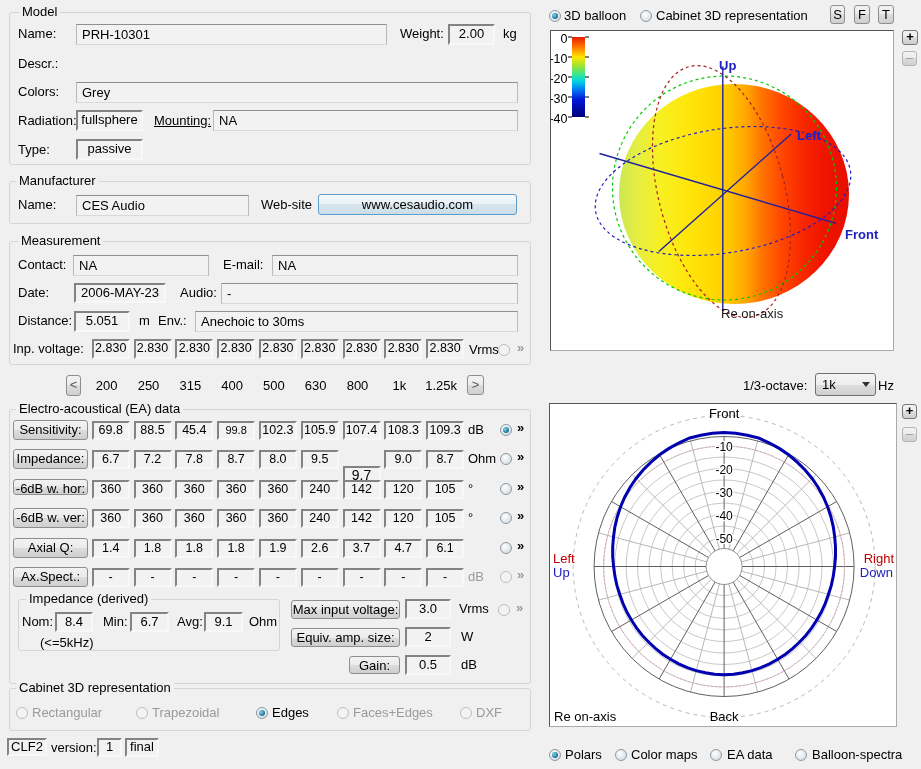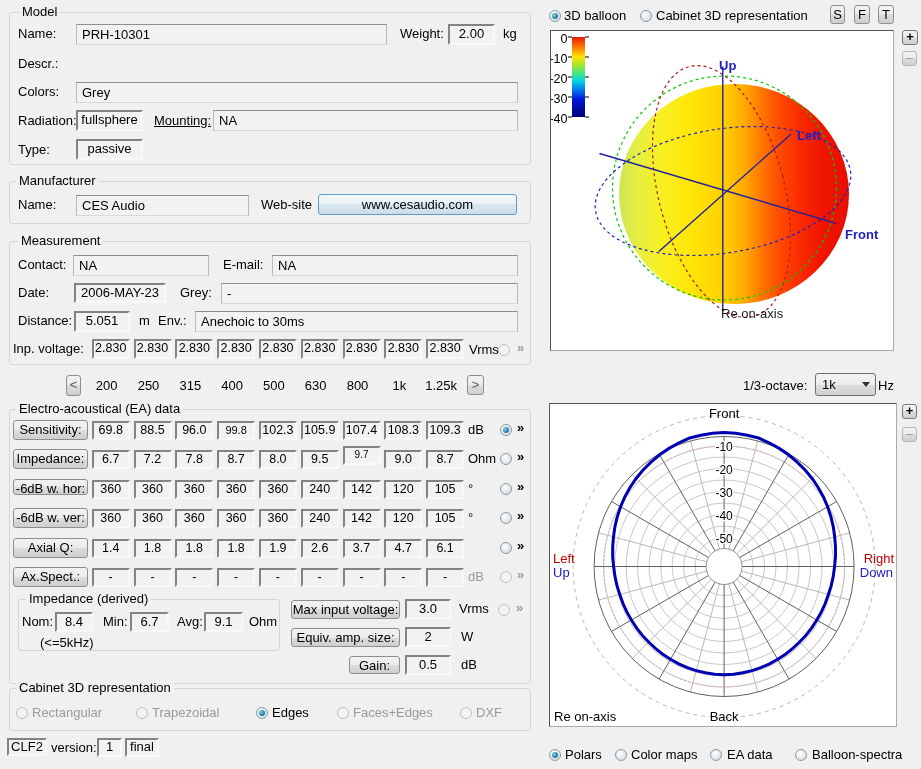--- a/index.html
+++ b/index.html
@@ -39,21 +39,21 @@
 <div class="lbl" style="left:261px;top:198px;">Web-site</div>
 <div style="position:absolute;left:318px;top:194px;width:199px;height:21px;border:1px solid #5e9ccc;border-radius:3px;background:linear-gradient(#f3f8fb,#eaf2f8 50%,#d9e6f0 50%,#cbdde9);text-align:center;line-height:19px">www.cesaudio.com</div>
 <div class="grp" style="left:9px;top:241px;width:522px;height:124px;"></div>
 <div class="leg" style="left:18px;top:234px;">Measurement</div>
 <div class="lbl" style="left:18px;top:258px;">Contact:</div>
 <div class="ti" style="left:73px;top:255px;width:136px;height:21px;">NA</div>
 <div class="lbl" style="left:223px;top:258px;">E-mail:</div>
 <div class="ti" style="left:272px;top:255px;width:246px;height:21px;">NA</div>
 <div class="lbl" style="left:18px;top:286px;">Date:</div>
 <div class="sunk" style="left:74px;top:283px;width:92px;height:20px;">2006-MAY-23</div>
-<div class="lbl" style="left:180px;top:286px;">Grey:</div>
+<div class="lbl" style="left:180px;top:286px;">Audio:</div>
 <div class="ti" style="left:221px;top:283px;width:297px;height:21px;">-</div>
 <div class="lbl" style="left:18px;top:314px;">Distance:</div>
 <div class="sunk" style="left:74px;top:311px;width:56px;height:21px;">5.051</div>
 <div class="lbl" style="left:139px;top:314px;">m</div>
 <div class="lbl" style="left:158px;top:314px;">Env.:</div>
 <div class="ti" style="left:195px;top:311px;width:323px;height:21px;">Anechoic to 30ms</div>
 <div class="lbl" style="left:13px;top:342px;">Inp. voltage:</div>
 <div class="sunk" style="left:91.7px;top:339px;width:38px;height:20px;;font-size:12.5px">2.830</div>
 <div class="sunk" style="left:133.5px;top:339px;width:38px;height:20px;;font-size:12.5px">2.830</div>
 <div class="sunk" style="left:175.3px;top:339px;width:38px;height:20px;;font-size:12.5px">2.830</div>
@@ -75,38 +75,38 @@
 <div class="lbl ctr" style="left:315.7px;top:379px;transform:translateX(-50%)">630</div>
 <div class="lbl ctr" style="left:357.5px;top:379px;transform:translateX(-50%)">800</div>
 <div class="lbl ctr" style="left:399.3px;top:379px;transform:translateX(-50%)">1k</div>
 <div class="lbl ctr" style="left:441.1px;top:379px;transform:translateX(-50%)">1.25k</div>
 <div class="btn" style="left:467px;top:375px;width:17px;height:20px;;color:#555">&gt;</div>
 <div class="grp" style="left:9px;top:409px;width:522px;height:275px;"></div>
 <div class="leg" style="left:16px;top:402px;">Electro-acoustical (EA) data</div>
 <div class="btn" style="left:13px;top:420px;width:75px;height:20px;">Sensitivity:</div>
 <div class="sunk" style="left:91.7px;top:421px;width:38px;height:19px;;font-size:12.5px;line-height:14px">69.8</div>
 <div class="sunk" style="left:133.5px;top:421px;width:38px;height:19px;;font-size:12.5px;line-height:14px">88.5</div>
-<div class="sunk" style="left:175.3px;top:421px;width:38px;height:19px;;font-size:12.5px;line-height:14px">96.0</div>
+<div class="sunk" style="left:175.3px;top:421px;width:38px;height:19px;;font-size:12.5px;line-height:14px">45.4</div>
 <div class="sunk" style="left:217.1px;top:421px;width:38px;height:19px;;font-size:11px;line-height:14px">99.8</div>
 <div class="sunk" style="left:258.9px;top:421px;width:38px;height:19px;;font-size:12.5px;line-height:14px">102.3</div>
 <div class="sunk" style="left:300.7px;top:421px;width:38px;height:19px;;font-size:12.5px;line-height:14px">105.9</div>
 <div class="sunk" style="left:342.5px;top:421px;width:38px;height:19px;;font-size:12.5px;line-height:14px">107.4</div>
 <div class="sunk" style="left:384.3px;top:421px;width:38px;height:19px;;font-size:12.5px;line-height:14px">108.3</div>
 <div class="sunk" style="left:426.1px;top:421px;width:38px;height:19px;;font-size:12.5px;line-height:14px">109.3</div>
 <div class="lbl" style="left:468px;top:423px;">dB</div>
 <div class="rad on" style="left:500px;top:424px"></div>
 <div class="lbl" style="left:517px;top:421px;font-weight:bold">»</div>
 <div class="btn" style="left:13px;top:449px;width:75px;height:20px;">Impedance:</div>
 <div class="sunk" style="left:91.7px;top:450px;width:38px;height:19px;;font-size:12.5px;line-height:14px">6.7</div>
 <div class="sunk" style="left:133.5px;top:450px;width:38px;height:19px;;font-size:12.5px;line-height:14px">7.2</div>
 <div class="sunk" style="left:175.3px;top:450px;width:38px;height:19px;;font-size:12.5px;line-height:14px">7.8</div>
 <div class="sunk" style="left:217.1px;top:450px;width:38px;height:19px;;font-size:12.5px;line-height:14px">8.7</div>
 <div class="sunk" style="left:258.9px;top:450px;width:38px;height:19px;;font-size:12.5px;line-height:14px">8.0</div>
 <div class="sunk" style="left:300.7px;top:450px;width:38px;height:19px;;font-size:12.5px;line-height:14px">9.5</div>
-<div class="sunk" style="left:342.5px;top:446px;width:38px;height:19px;;font-size:10px;line-height:14px">9.7</div>
+<div class="sunk" style="left:342.5px;top:466px;width:38px;height:19px;;font-size:14px;line-height:14px">9.7</div>
 <div class="sunk" style="left:384.3px;top:450px;width:38px;height:19px;;font-size:12.5px;line-height:14px">9.0</div>
 <div class="sunk" style="left:426.1px;top:450px;width:38px;height:19px;;font-size:12.5px;line-height:14px">8.7</div>
 <div class="lbl" style="left:468px;top:452px;">Ohm</div>
 <div class="rad " style="left:500px;top:453px"></div>
 <div class="lbl" style="left:517px;top:450px;font-weight:bold">»</div>
 <div class="btn" style="left:13px;top:479px;width:75px;height:16px;">-6dB w. hor:</div>
 <div class="sunk" style="left:91.7px;top:480px;width:38px;height:19px;;font-size:12.5px;line-height:14px">360</div>
 <div class="sunk" style="left:133.5px;top:480px;width:38px;height:19px;;font-size:12.5px;line-height:14px">360</div>
 <div class="sunk" style="left:175.3px;top:480px;width:38px;height:19px;;font-size:12.5px;line-height:14px">360</div>
 <div class="sunk" style="left:217.1px;top:480px;width:38px;height:19px;;font-size:12.5px;line-height:14px">360</div>

